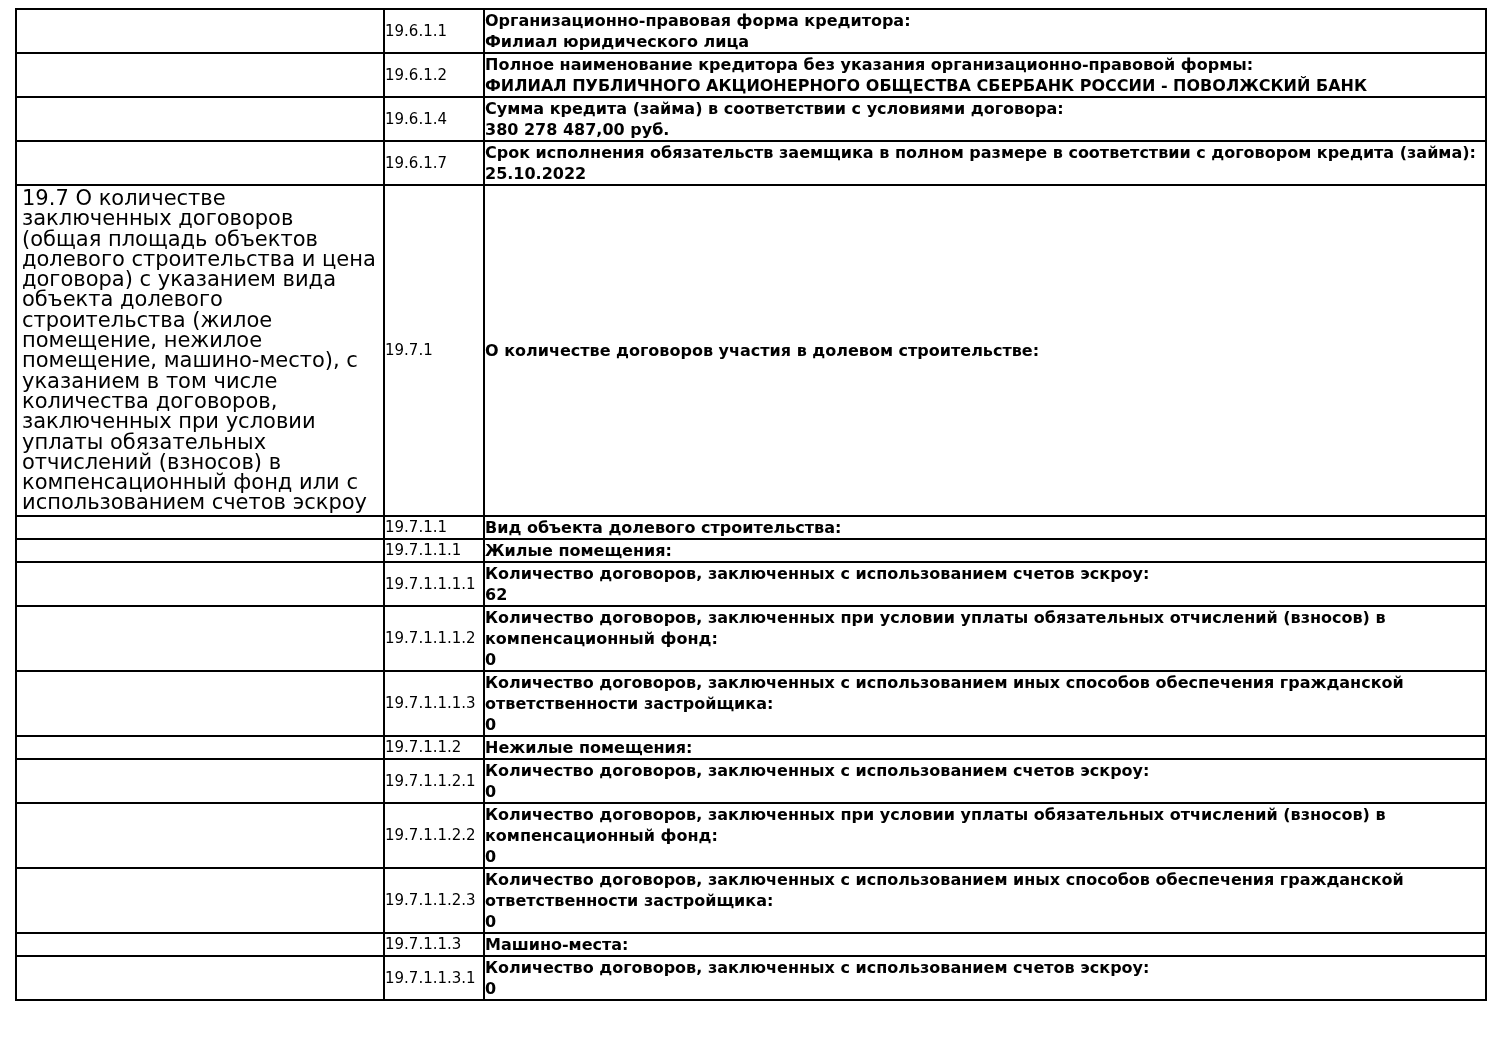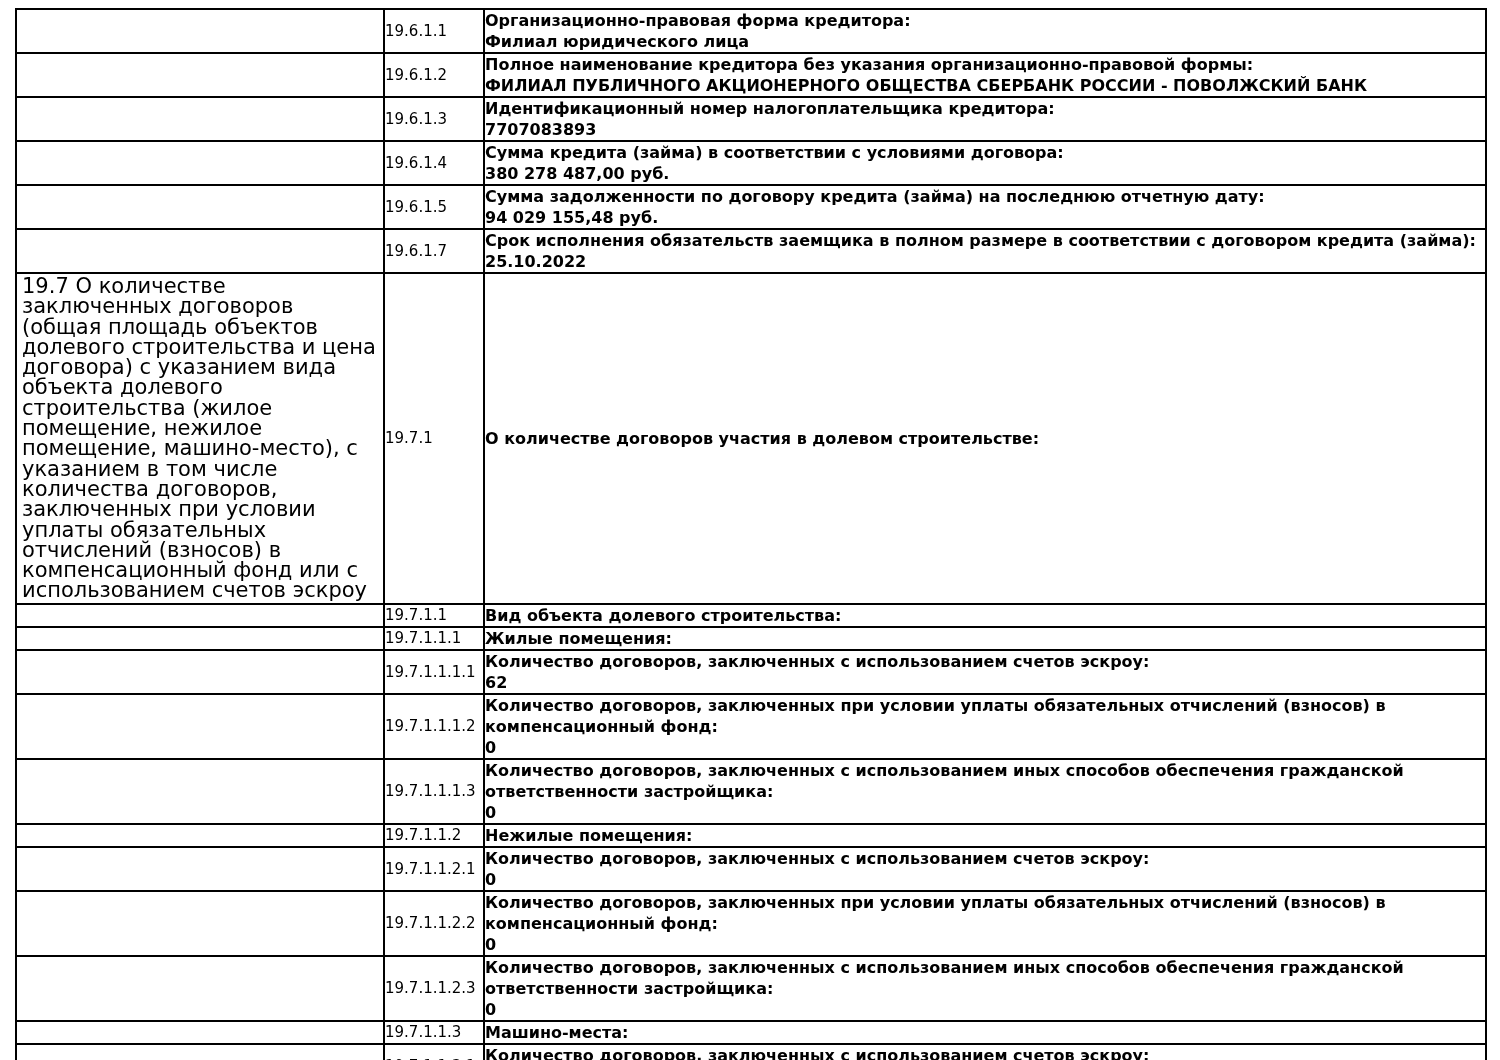--- a/index.html
+++ b/index.html
@@ -66,46 +66,30 @@
 
       <tr>
         <td class="c1"></td>
         <td class="c2">19.6.1.2</td>
         <td class="c3">
           <div class="lbl">Полное наименование кредитора без указания организационно-правовой формы:</div>
           <div class="val">ФИЛИАЛ ПУБЛИЧНОГО АКЦИОНЕРНОГО ОБЩЕСТВА СБЕРБАНК РОССИИ - ПОВОЛЖСКИЙ БАНК</div>
         </td>
       </tr>
 
-      <tr>
-        <td class="c1"></td>
-        <td class="c2">19.6.1.3</td>
-        <td class="c3">
-          <div class="lbl">Идентификационный номер налогоплательщика кредитора:</div>
-          <div class="val">7707083893</div>
-        </td>
-      </tr>
 
       <tr>
         <td class="c1"></td>
         <td class="c2">19.6.1.4</td>
         <td class="c3">
           <div class="lbl">Сумма кредита (займа) в соответствии с условиями договора:</div>
           <div class="val">380 278 487,00 руб.</div>
         </td>
       </tr>
 
-      <tr>
-        <td class="c1"></td>
-        <td class="c2">19.6.1.5</td>
-        <td class="c3">
-          <div class="lbl">Сумма задолженности по договору кредита (займа) на последнюю отчетную дату:</div>
-          <div class="val">94 029 155,48 руб.</div>
-        </td>
-      </tr>
 
 
       <tr>
         <td class="c1"></td>
         <td class="c2">19.6.1.7</td>
         <td class="c3">
           <div class="lbl">Срок исполнения обязательств заемщика в полном размере в соответствии с договором кредита (займа):</div>
           <div class="val">25.10.2022</div>
         </td>
       </tr>

